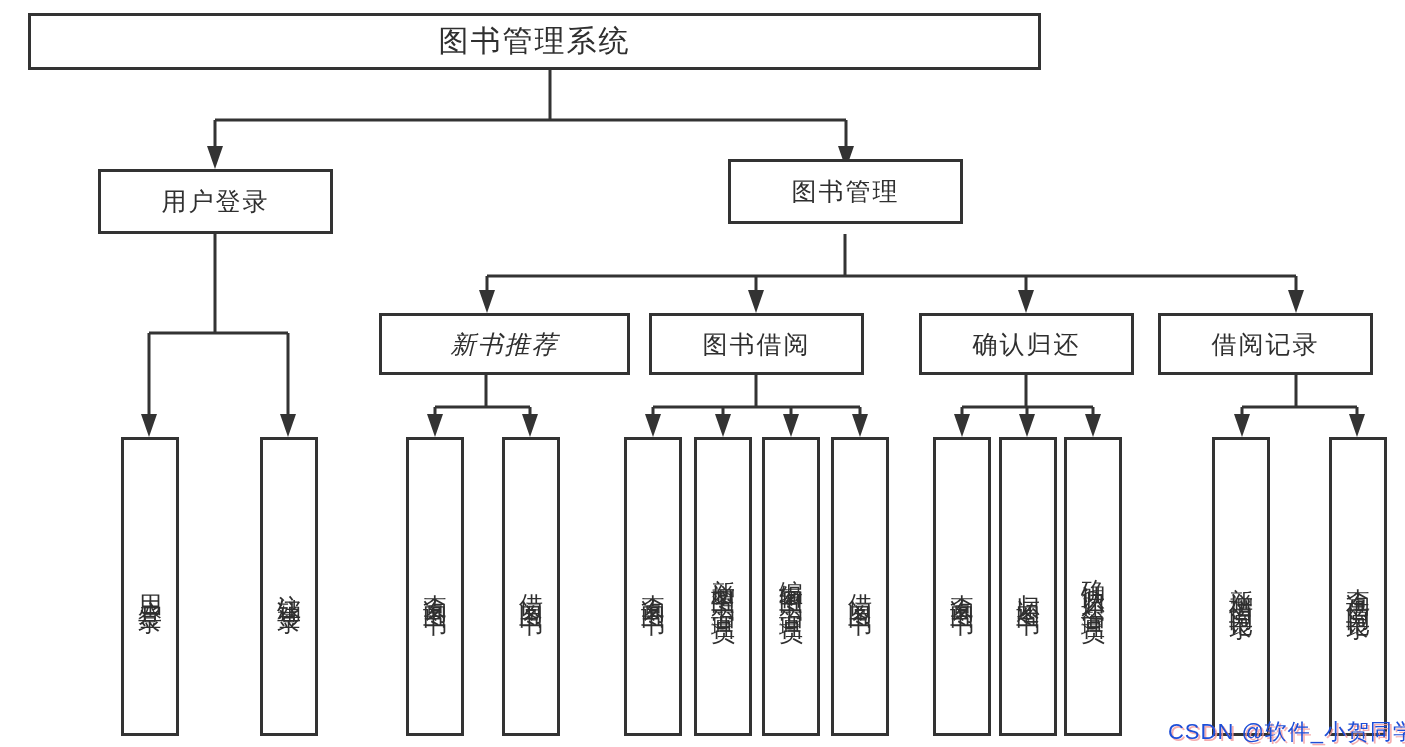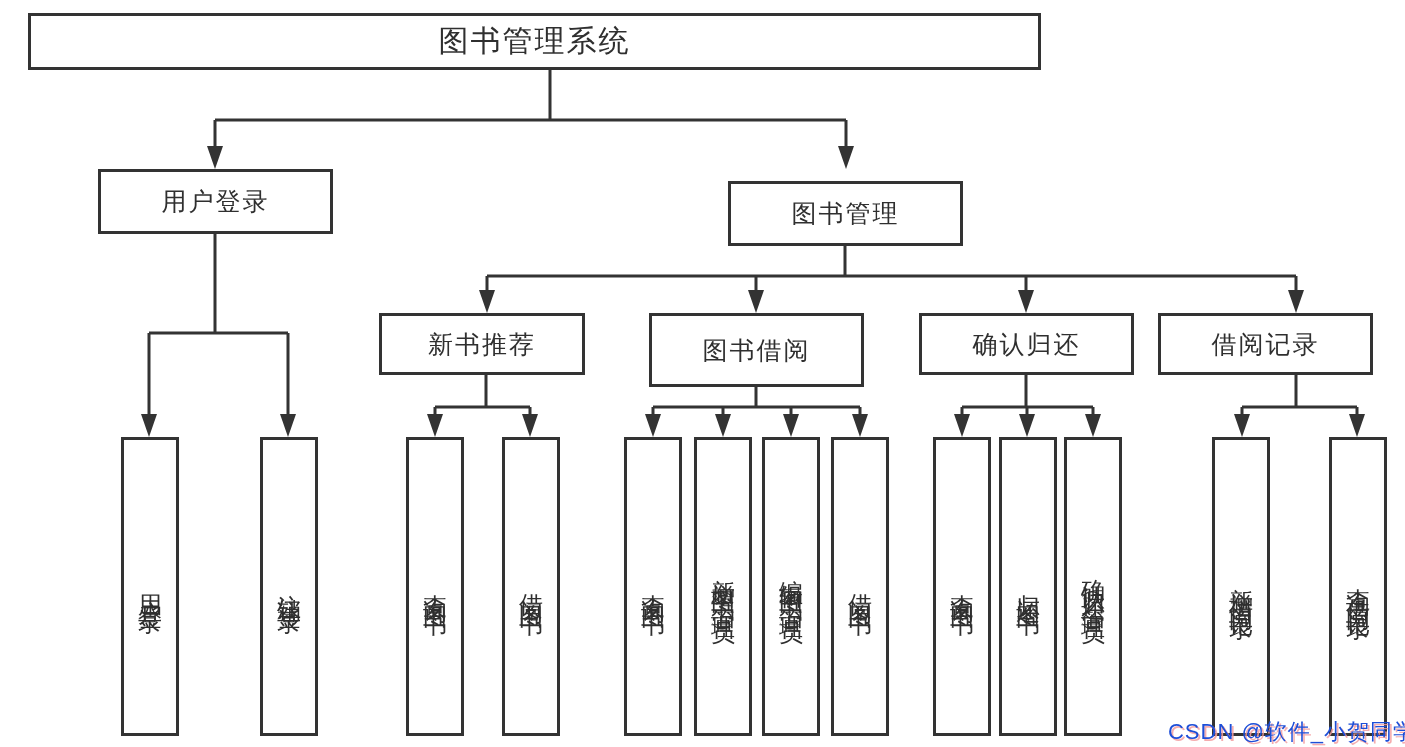--- a/index.html
+++ b/index.html
@@ -69,24 +69,24 @@
       <polygon points="1003,414 1019,414 1011,437"></polygon>
       <polygon points="1069,414 1085,414 1077,437"></polygon>
       <polygon points="1218,414 1234,414 1226,437"></polygon>
       <polygon points="1333,414 1349,414 1341,437"></polygon>
     </g>
   </svg>
 
   <div class="box root-box" style="left:12px;top:13px;width:1013px;height:57px;">图书管理系统</div>
 
   <div class="box h-box" style="left:82px;top:169px;width:235px;height:65px;">用户登录</div>
-  <div class="box h-box" style="left:712px;top:181px;width:235px;height:65px;">图书管理</div>
+  <div class="box h-box" style="left:712px;top:159px;width:235px;height:65px;">图书管理</div>
 
-  <div class="box h-box" style="left:363px;top:313px;width:206px;height:62px;">新书推荐</div>
-  <div class="box h-box" style="left:633px;top:313px;width:215px;height:74px;">图书借阅</div>
+  <div class="box h-box" style="left:363px;top:313px;width:251px;height:62px;font-style:italic;">新书推荐</div>
+  <div class="box h-box" style="left:633px;top:313px;width:215px;height:62px;">图书借阅</div>
   <div class="box h-box" style="left:903px;top:313px;width:215px;height:62px;">确认归还</div>
   <div class="box h-box" style="left:1142px;top:313px;width:215px;height:62px;">借阅记录</div>
 
   <div class="box v-box" style="left:105px;top:437px;width:58px;height:299px;">用户登录</div>
   <div class="box v-box" style="left:244px;top:437px;width:58px;height:299px;">注销登录</div>
 
   <div class="box v-box" style="left:390px;top:437px;width:58px;height:299px;">查询图书</div>
   <div class="box v-box" style="left:486px;top:437px;width:58px;height:299px;">借阅图书</div>
 
   <div class="box v-box" style="left:608px;top:437px;width:58px;height:299px;">查询图书</div>

